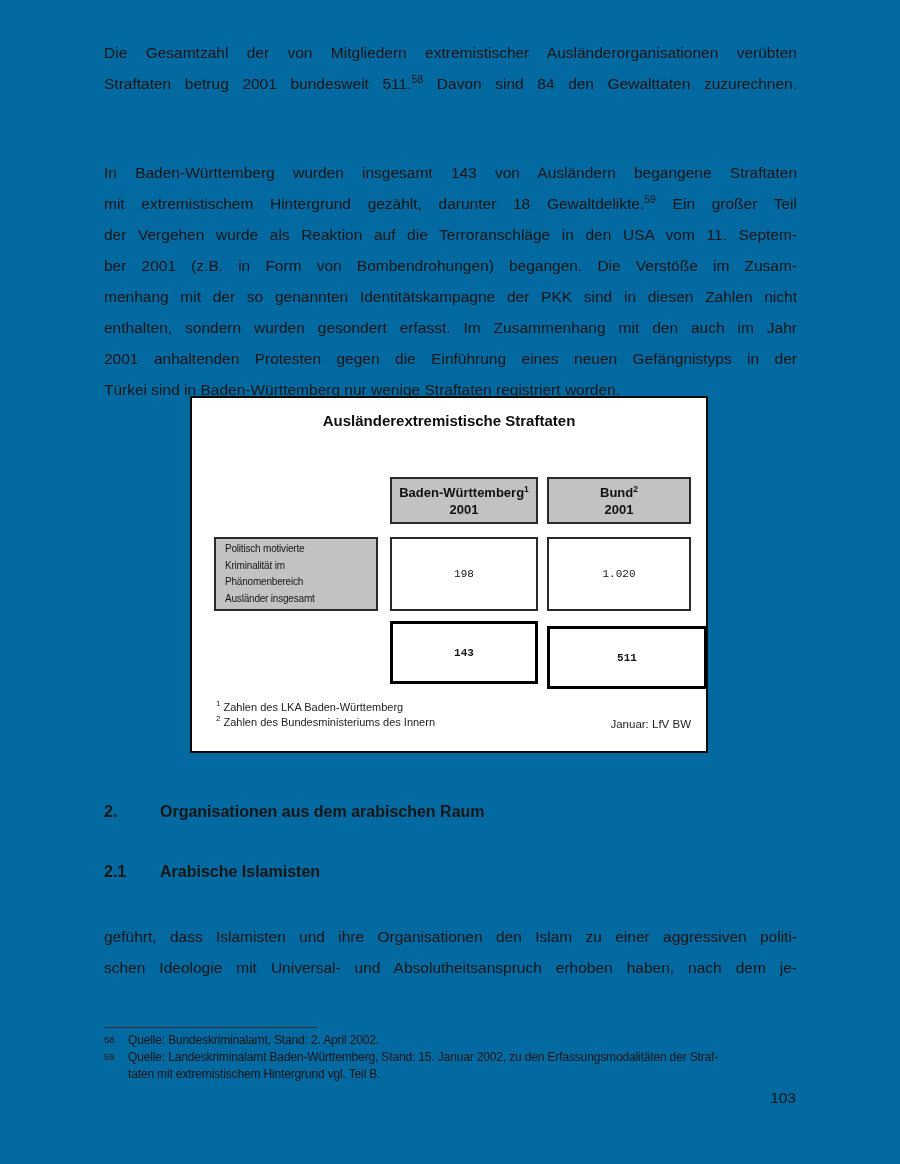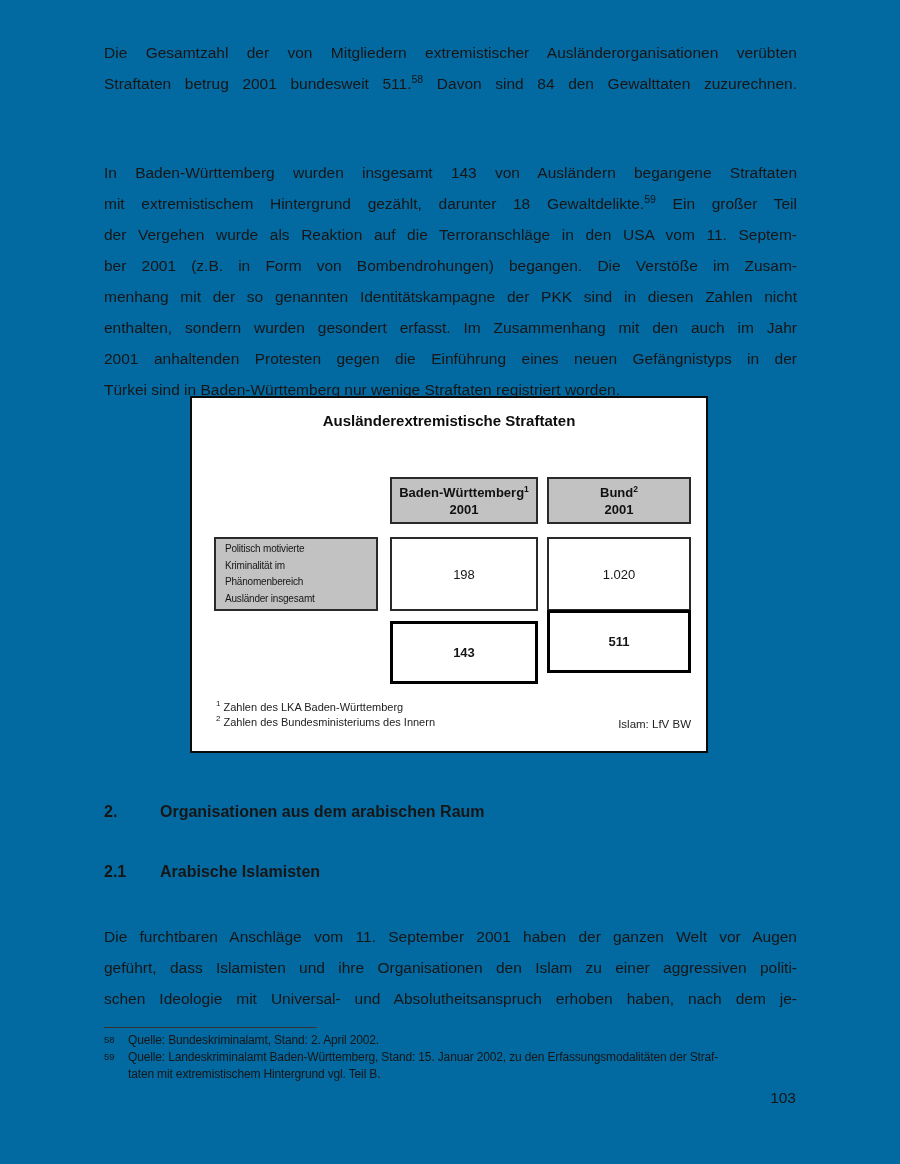--- a/index.html
+++ b/index.html
@@ -99,28 +99,29 @@
   .row2-label {
     left: 22px; top: 223px; width: 164px; height: 63px;
     background: #dcdcdc;
     border: 3px solid #000;
     font-weight: bold;
   }
   .cell {
     background: #ffffff;
     border: 2px solid #2a2a2a;
     justify-content: center;
-    font-size: 13px;
-    color: #161616;
+    font-size: 11px;
+    color: #161616;
+    font-family: Liberation Mono, monospace;
   }
   .row1-v1 { left: 198px; top: 139px; width: 148px; height: 74px; }
   .row1-v2 { left: 355px; top: 139px; width: 144px; height: 74px; }
   .cell.emph { border: 3px solid #000; font-weight: bold; }
   .row2-v1 { left: 198px; top: 223px; width: 148px; height: 63px; }
-  .row2-v2 { left: 355px; top: 212px; width: 144px; height: 63px; }
+  .row2-v2 { left: 355px; top: 228px; width: 160px; height: 63px; }
 
   .fig-notes {
     position: absolute;
     left: 24px; top: 302px;
     font-size: 11px;
     line-height: 15px;
     color: #222;
   }
   .fig-notes sup { font-size: 8px; line-height: 0; vertical-align: super; }
   .fig-notes span { margin-left: 3px; }
@@ -206,35 +207,34 @@
     <div class="fig-box cell row1-v1">198</div>
     <div class="fig-box cell row1-v2">1.020</div>
 
     <div class="fig-box cell emph row2-v1">143</div>
     <div class="fig-box cell emph row2-v2">511</div>
 
     <div class="fig-notes">
       <div><sup>1</sup><span>Zahlen des LKA Baden-Württemberg</span></div>
       <div><sup>2</sup><span>Zahlen des Bundesministeriums des Innern</span></div>
     </div>
-    <div class="fig-credit">Islam: LfV BW</div>
+    <div class="fig-credit">Januar: LfV BW</div>
   </div>
 
   <div class="heading h2">
     <span class="hnum">2.</span>
     <span>Organisationen aus dem arabischen Raum</span>
   </div>
 
   <div class="heading h21">
     <span class="hnum">2.1</span>
     <span>Arabische Islamisten</span>
   </div>
 
   <div class="para p3">
-      <div class="line"><span>Die furchtbaren Anschläge vom 11. September 2001 haben der ganzen Welt vor Augen</span></div>
       <div class="line"><span>geführt, dass Islamisten und ihre Organisationen den Islam zu einer aggressiven politi-</span></div>
       <div class="line"><span>schen Ideologie mit Universal- und Absolutheitsanspruch erhoben haben, nach dem je-</span></div>
     </div>
 
   <div class="fn-rule"></div>
 
   <div class="footnotes">
     <div class="fn">
       <sup class="fn-num">58</sup>
       <div class="fn-text">

